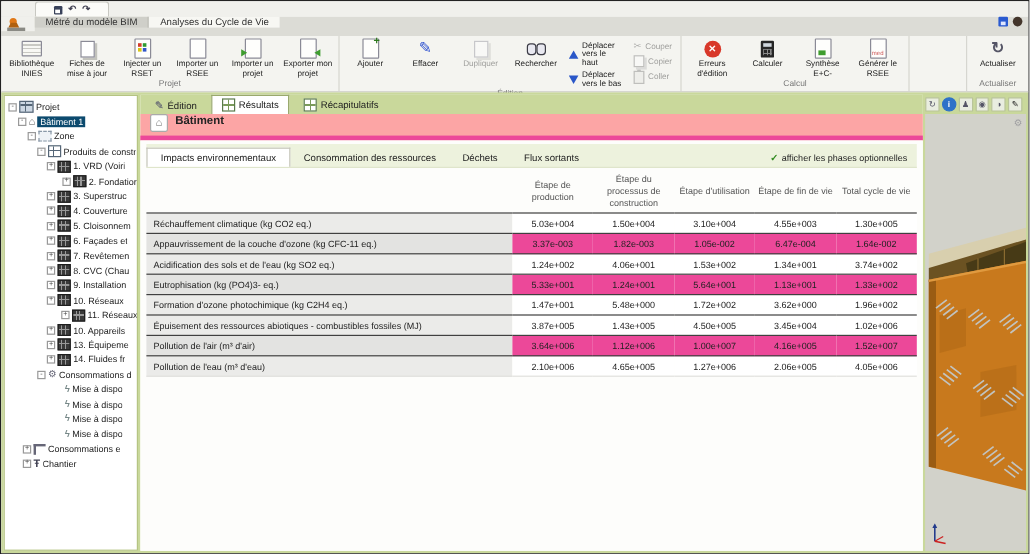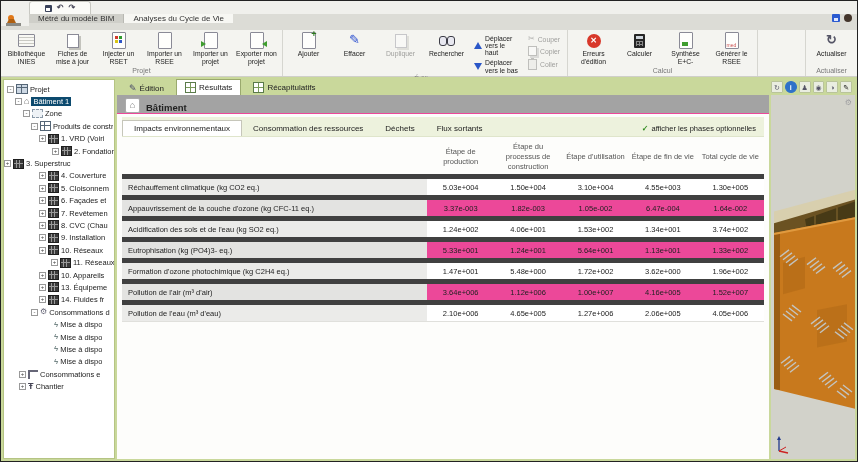--- a/index.html
+++ b/index.html
@@ -101,34 +101,34 @@
   
   .center{flex:1;min-width:0;display:flex;flex-direction:column;background:#fdfdfb}
   .tabstrip{height:16px;background:#c9d89b;display:flex;align-items:flex-end;gap:3px;padding-left:3px;flex:none}
   .mtab{display:flex;align-items:center;gap:3px;padding:2px 8px;font-size:8px;color:#222;
     border:1px solid transparent;border-bottom:none}
   .mtab.active{background:#fff;border-color:#9aa96e}
   .g-pencil::before{content:'✎';font-size:9px;color:#446;line-height:1}
   .i-grid9{width:9px;height:9px;border:1px solid #5a7a4a;
     background:linear-gradient(90deg,transparent 0 4px,#7a9a5a 4px 5px,transparent 5px),
                linear-gradient(transparent 0 4px,#7a9a5a 4px 5px,transparent 5px),#fff}
-  .bheader{height:18px;background:#a3a3a3;display:flex;align-items:flex-end;gap:6px;padding-left:8px;
-    font-size:9.5px;font-weight:bold;color:#222;flex:none;border-bottom:1px solid #ec4899}
+  .bheader{height:18px;background:#fca5a5;display:flex;align-items:flex-start;gap:6px;padding-left:8px;
+    font-size:9.5px;font-weight:bold;color:#222;flex:none;border-bottom:4px solid #ec4899}
   .bh-ic{width:13px;height:13px;background:#fff;border:1px solid #aaa;border-radius:2px;
     display:flex;align-items:center;justify-content:center}
   .bh-ic::before{content:'⌂';font-size:9px;color:#666;line-height:1}
   .results{flex:1;background:#fdfdfb;padding:3px 5px 0;overflow:hidden;min-height:0}
   .subrow{background:#edf2dd;display:flex;align-items:flex-end;height:19px;border-bottom:1px solid #dfe5cb}
   .stab{padding:3px 11px;font-size:8px;color:#222}
   .stab.active{background:#fff;border:1px solid #c6c6ba;border-bottom:none}
   .optcheck{margin-left:auto;display:flex;align-items:center;gap:3px;font-size:7.5px;padding:0 8px 3px 0;color:#222}
   .chk{color:#2f8a1e;font-weight:bold;font-size:8px;line-height:1}
   table.res{width:100%;border-collapse:collapse;font-size:7.5px;margin-top:2px;table-layout:fixed}
   table.res th{font-weight:normal;color:#555;text-align:center;vertical-align:middle;padding:3px 2px;line-height:1.3}
-  table.res td{padding:3.5px 6px;border-top:5px solid #404040;line-height:1.2}
+  table.res td{padding:3.5px 6px;border-top:1px solid #404040;line-height:1.2}
   table.res tr:last-child td{border-bottom:1px solid #e0e0dc}
   td.val{text-align:center;color:#222}
   tr.odd td.val{background:#fff}   tr.odd td.lbl{background:#ebebe9}
   tr.even td.val{background:#ec4899} tr.even td.lbl{background:#e3e3e1}
   
   .vp{width:84px;flex:none;display:flex;flex-direction:column;min-height:0}
   .vptools{height:16px;background:#c9d89b;display:flex;align-items:center;justify-content:flex-end;
     gap:2px;padding-right:3px;flex:none}
   .vt{width:10px;height:10px;display:flex;align-items:center;justify-content:center;font-size:7px;
     color:#556;background:#e9ede0;border:1px solid #b9c49a;border-radius:1px;line-height:1}
@@ -335,21 +335,21 @@
       <div class="trow" style="padding-left:35px">
           <span class="exp">+</span>
           <span class="tic t-lot"></span>
           <span class="tlb">1. VRD (Voiri</span>
         </div>
       <div class="trow" style="padding-left:48px">
           <span class="exp">+</span>
           <span class="tic t-lot"></span>
           <span class="tlb">2. Fondations</span>
         </div>
-      <div class="trow" style="">
+      <div class="trow" style="padding-left:35px">
           <span class="exp">+</span>
           <span class="tic t-lot"></span>
           <span class="tlb">3. Superstruc</span>
         </div>
       <div class="trow" style="padding-left:35px">
           <span class="exp">+</span>
           <span class="tic t-lot"></span>
           <span class="tlb">4. Couverture</span>
         </div>
       <div class="trow" style="padding-left:35px">
@@ -524,20 +524,28 @@
               <td class="val">1.13e+001</td>
               <td class="val">1.33e+002</td>
             </tr>
             <tr class="odd">
               <td class="lbl">Formation d'ozone photochimique (kg C2H4 eq.)</td>
               <td class="val">1.47e+001</td>
               <td class="val">5.48e+000</td>
               <td class="val">1.72e+002</td>
               <td class="val">3.62e+000</td>
               <td class="val">1.96e+002</td>
+            </tr>
+            <tr class="odd">
+              <td class="lbl">Épuisement des ressources abiotiques - combustibles fossiles (MJ)</td>
+              <td class="val">3.87e+005</td>
+              <td class="val">1.43e+005</td>
+              <td class="val">4.50e+005</td>
+              <td class="val">3.45e+004</td>
+              <td class="val">1.02e+006</td>
             </tr>
             <tr class="even">
               <td class="lbl">Pollution de l'air (m³ d'air)</td>
               <td class="val">3.64e+006</td>
               <td class="val">1.12e+006</td>
               <td class="val">1.00e+007</td>
               <td class="val">4.16e+005</td>
               <td class="val">1.52e+007</td>
             </tr>
             <tr class="odd">

